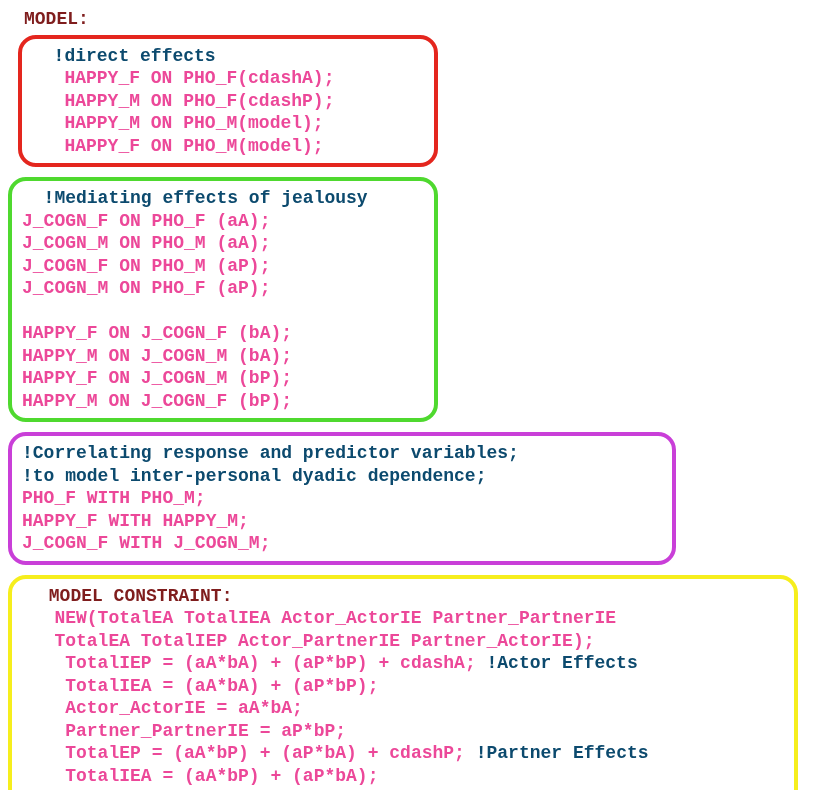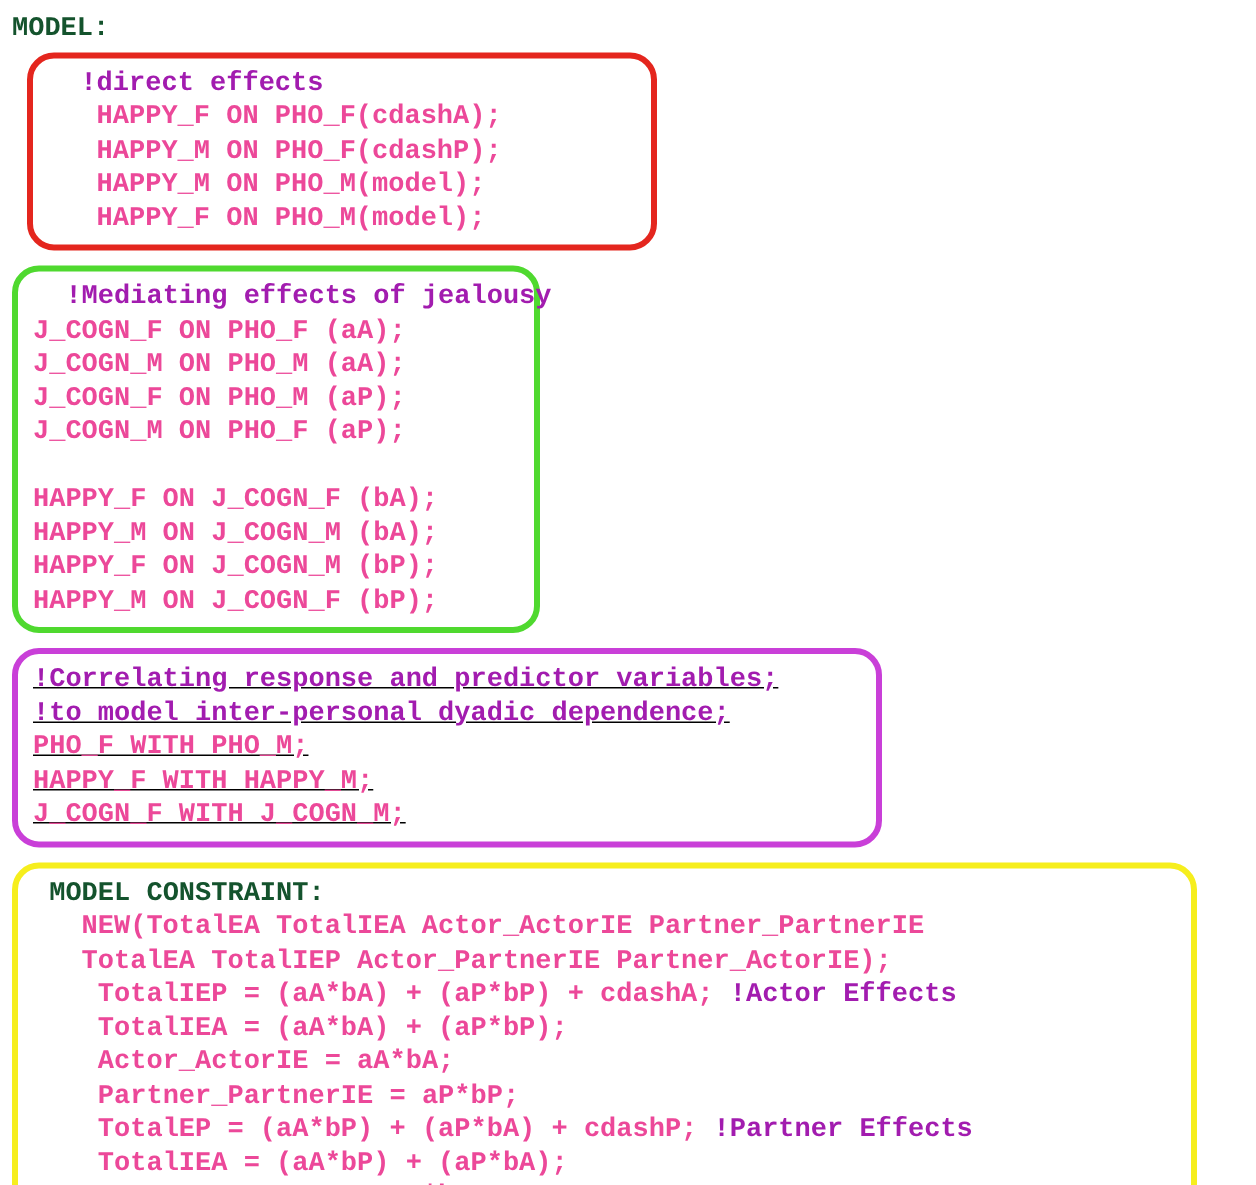--- a/index.html
+++ b/index.html
@@ -6,34 +6,34 @@
     margin: 0;
     padding: 8px;
     background: #fff;
     font-family: "Courier New", Courier, monospace;
     font-size: 18px;
     line-height: 1.25;
     width: 837px;
     box-sizing: border-box;
     position: relative;
   }
-  .kw { color: #14532d; font-weight: bold; }
-  .cm { color: #a21caf; font-weight: bold; }
+  .kw { color: #7f1d1d; font-weight: bold; margin-left: 16px; }
+  .cm { color: #0c4a6e; font-weight: bold; }
   .tx { color: #ec4899; font-weight: bold; }
   .box {
     border-width: 4px;
     border-style: solid;
     border-radius: 18px;
     padding: 6px 10px;
     margin: 4px 0 10px 0;
     box-sizing: border-box;
   }
   .box-red    { border-color: #e4261e; width: 420px; margin-left: 10px;}
-  .box-green  { border-color: #4fd92f; width: 352px; }
-  .box-purple { border-color: #c93fd8; width: 580px; text-decoration: underline; }
+  .box-green  { border-color: #4fd92f; width: 430px; }
+  .box-purple { border-color: #c93fd8; width: 668px; }
   .box-yellow { border-color: #f6ee1d; width: 790px; }
   pre { margin:0; font-family: inherit; font-size: inherit; white-space: pre; }
 </style>
 </head>
 <body>
 
 <pre><span class="kw">MODEL:</span></pre>
 
 <div class="box box-red">
 <pre>  <span class="cm">!direct effects</span>

